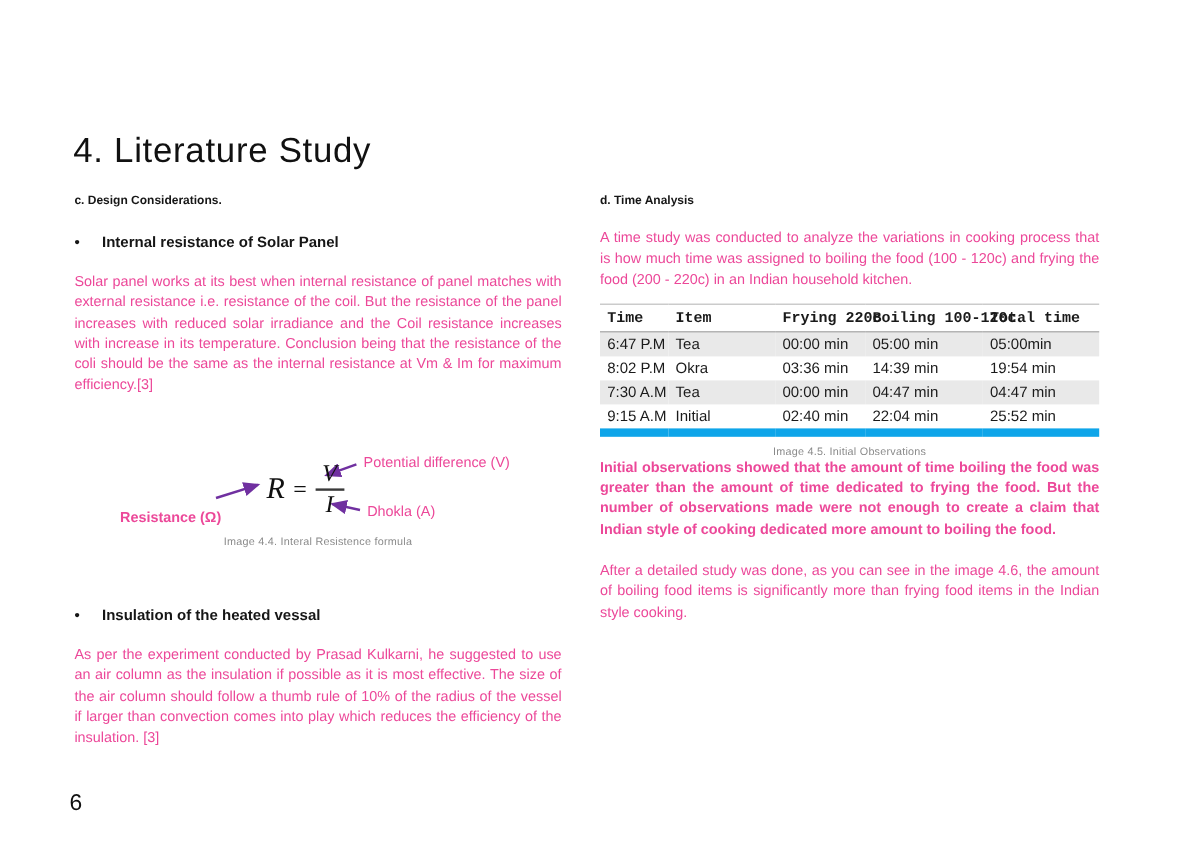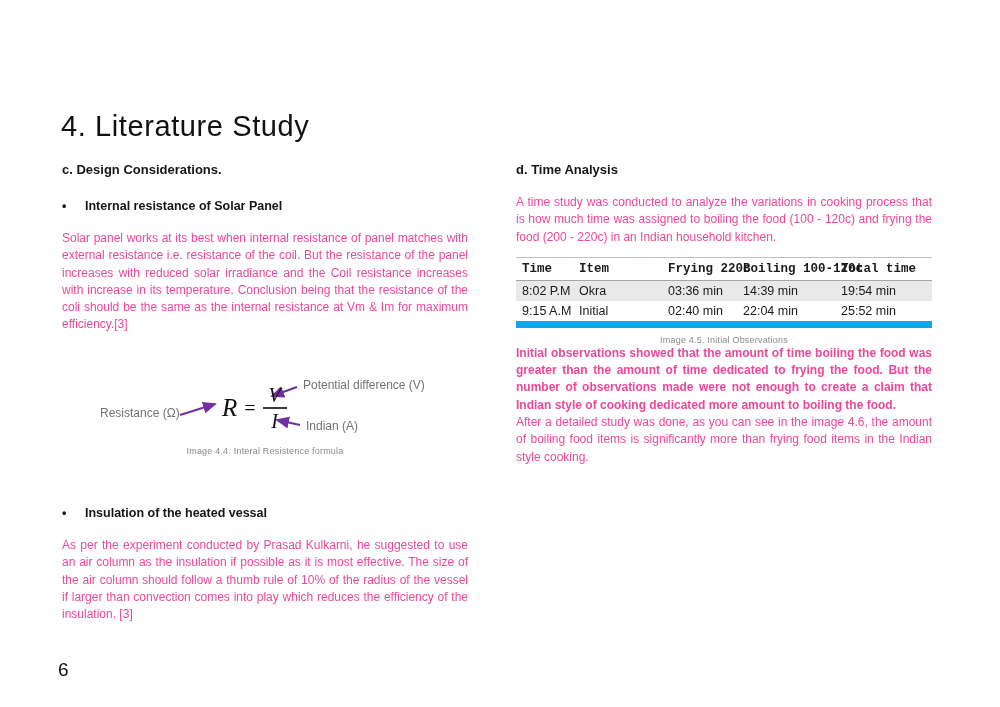--- a/index.html
+++ b/index.html
@@ -6,30 +6,30 @@
   .page{
     position:relative;width:1000px;height:707px;background:#ffffff;
     font-family:"Liberation Sans",sans-serif;color:#1c1c1c;overflow:hidden;
   }
   .abs{position:absolute;}
   .page-title{
     left:61px;top:70px;font-size:29px;letter-spacing:0.6px;color:#111111;
     font-weight:400;
     margin-top:40px;
   }
-  .sec-heading{font-size:13px;font-weight:700;color:#161616;}
+  .sec-heading{font-size:10px;font-weight:700;color:#161616;}
   .bullet-line{display:flex;font-size:12.5px;font-weight:700;color:#161616;}
   .bullet-glyph{width:23px;flex:0 0 23px;}
   .body-para{
     font-size:12px;line-height:17.3px;text-align:justify;color:#ec4899;
   }
   .caption{
     font-size:9px;color:#8a8a8a;text-align:center;letter-spacing:0.2px;
   }
-  .fig-label{font-size:12px;color:#737373;white-space:nowrap;}
+  .fig-label{font-size:12px;color:#ec4899;white-space:nowrap;}
   .formula-math{display:flex;align-items:center;font-family:"Liberation Serif",serif;font-style:italic;color:#111;}
   .f-r{font-size:25px;}
   .f-eq{font-size:20px;margin:0 7px;font-style:normal;}
   .frac{display:flex;flex-direction:column;align-items:center;}
   .f-v,.f-i{font-size:20px;line-height:20px;}
   .f-bar{width:24px;height:2px;background:#3a3a3a;margin:2px 0;}
   table.obs{
     border-collapse:collapse;width:416px;table-layout:fixed;
     font-size:12.5px;color:#1a1a1a;
   }
@@ -70,23 +70,23 @@
       <defs>
         <marker id="ah" markerWidth="8" markerHeight="8" refX="6" refY="3" orient="auto">
           <path d="M0,0 L7,3 L0,6 z" fill="#7030A0"></path>
         </marker>
       </defs>
       <line x1="85" y1="40" x2="120" y2="29" stroke="#7030A0" stroke-width="2" marker-end="url(#ah)"></line>
       <line x1="202" y1="12" x2="177" y2="21" stroke="#7030A0" stroke-width="2" marker-end="url(#ah)"></line>
       <line x1="205" y1="50" x2="182" y2="45" stroke="#7030A0" stroke-width="2" marker-end="url(#ah)"></line>
     </svg>
 
-    <div class="abs fig-label" style="left:100px;top:406px;">Resistance (Ω)</div>
+    <div class="abs fig-label" style="left:100px;top:424px;font-weight:bold;">Resistance (Ω)</div>
     <div class="abs fig-label" style="left:303px;top:378px;">Potential difference (V)</div>
-    <div class="abs fig-label" style="left:306px;top:419px;">Indian (A)</div>
+    <div class="abs fig-label" style="left:306px;top:419px;">Dhokla (A)</div>
 
     <div class="abs formula-math" style="left:222px;top:385px;">
       <span class="f-r">R</span>
       <span class="f-eq">=</span>
       <span class="frac">
         <span class="f-v">V</span>
         <span class="f-bar"></span>
         <span class="f-i">I</span>
       </span>
     </div>
@@ -95,21 +95,21 @@
   </div>
 
   <div class="abs" style="left:62px;top:506px;width:406px;">
     <div class="bullet-line">
       <span class="bullet-glyph">•</span>
       <span>Insulation of the heated vessal</span>
     </div>
     <div class="body-para" style="margin-top:17px;">As per the experiment conducted by Prasad Kulkarni, he suggested to use an air column as the insulation if possible as it is most effective. The size of the air column should follow a thumb rule of 10% of the radius of the vessel if larger than convection comes into play which reduces the efficiency of the insulation. [3]</div>
   </div>
 
-  <div class="abs" style="left:516px;top:162px;width:416px;">
+  <div class="abs" style="left:500px;top:162px;width:416px;">
 
     <div class="sec-heading">d. Time Analysis</div>
 
     <div class="body-para" style="margin-top:17px;">A time study was conducted to analyze the variations in cooking process that is how much time was assigned to boiling the food (100 - 120c) and frying the food (200 - 220c) in an Indian household kitchen.</div>
 
     <table class="obs" style="margin-top:11px;">
       <colgroup>
         <col style="width:57px">
           <col style="width:89px">
           <col style="width:75px">
@@ -120,37 +120,51 @@
         <tr>
           <th>Time</th>
           <th>Item</th>
           <th>Frying 220c</th>
           <th>Boiling 100-120c</th>
           <th>Total time</th>
         </tr>
       </thead>
       <tbody>
         <tr>
+          <td>6:47 P.M</td>
+          <td>Tea</td>
+          <td>00:00 min</td>
+          <td>05:00 min</td>
+          <td>05:00min</td>
+        </tr>
+        <tr>
           <td>8:02 P.M</td>
           <td>Okra</td>
           <td>03:36 min</td>
           <td>14:39 min</td>
           <td>19:54 min</td>
+        </tr>
+        <tr>
+          <td>7:30 A.M</td>
+          <td>Tea</td>
+          <td>00:00 min</td>
+          <td>04:47 min</td>
+          <td>04:47 min</td>
         </tr>
         <tr>
           <td>9:15 A.M</td>
           <td>Initial</td>
           <td>02:40 min</td>
           <td>22:04 min</td>
           <td>25:52 min</td>
         </tr>
       </tbody>
     </table>
 
     <div class="caption" style="margin-top:7px;">Image 4.5. Initial Observations</div>
 
     <div class="body-para" style="font-weight:bold;">Initial observations showed that the amount of time boiling the food was greater than the amount of time dedicated to frying the food. But the number of observations made were not enough to create a claim that Indian style of cooking dedicated more amount to boiling the food.</div>
-    <div class="body-para" style="">After a detailed study was done, as you can see in the image 4.6, the amount of boiling food items is significantly more than frying food items in the Indian style cooking.</div>
+    <div class="body-para" style="margin-top:17px;">After a detailed study was done, as you can see in the image 4.6, the amount of boiling food items is significantly more than frying food items in the Indian style cooking.</div>
   </div>
 
   <div class="abs page-number">6</div>
 
 </div>
 
 </body></html>

